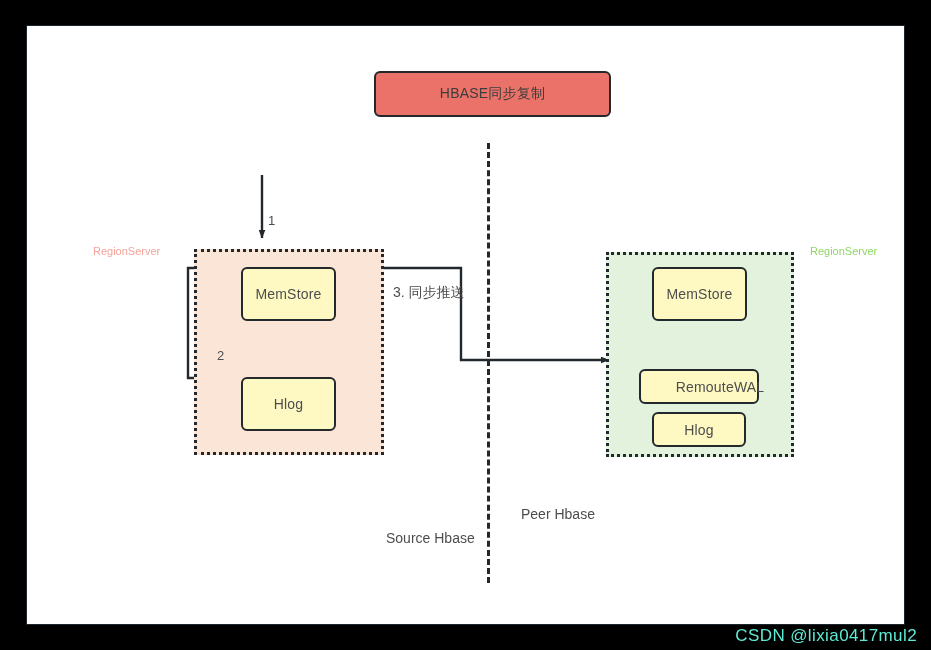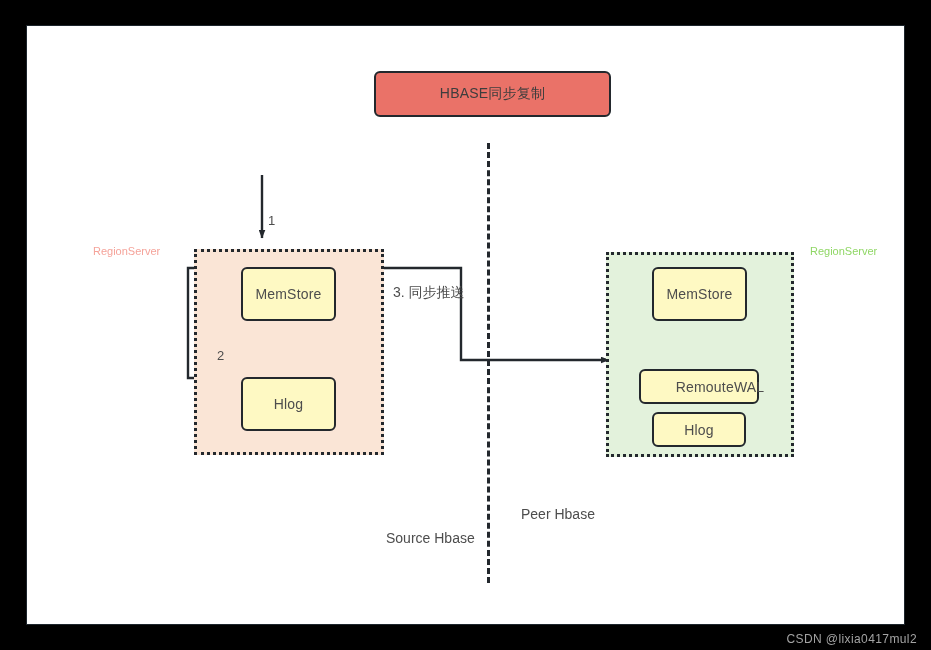--- a/index.html
+++ b/index.html
@@ -148,22 +148,22 @@
     white-space: nowrap;
   }
   #source-zone-label { left: 359px; top: 504px; text-align: center; }
   #peer-zone-label   { left: 494px; top: 480px; }
 
   
   #watermark {
     position: absolute;
     right: 14px;
     bottom: 4px;
-    color: #a3a3a3;
-    font-size: 12px;
+    color: #5eead4;
+    font-size: 17px;
     letter-spacing: .4px;
     white-space: nowrap;
   }
 </style>
 </head>
 <body>
 
 <div id="canvas">
 
   <svg id="connectors" viewBox="0 0 931 650" xmlns="http://www.w3.org/2000/svg" style="left:-27px; top:-26px;">

